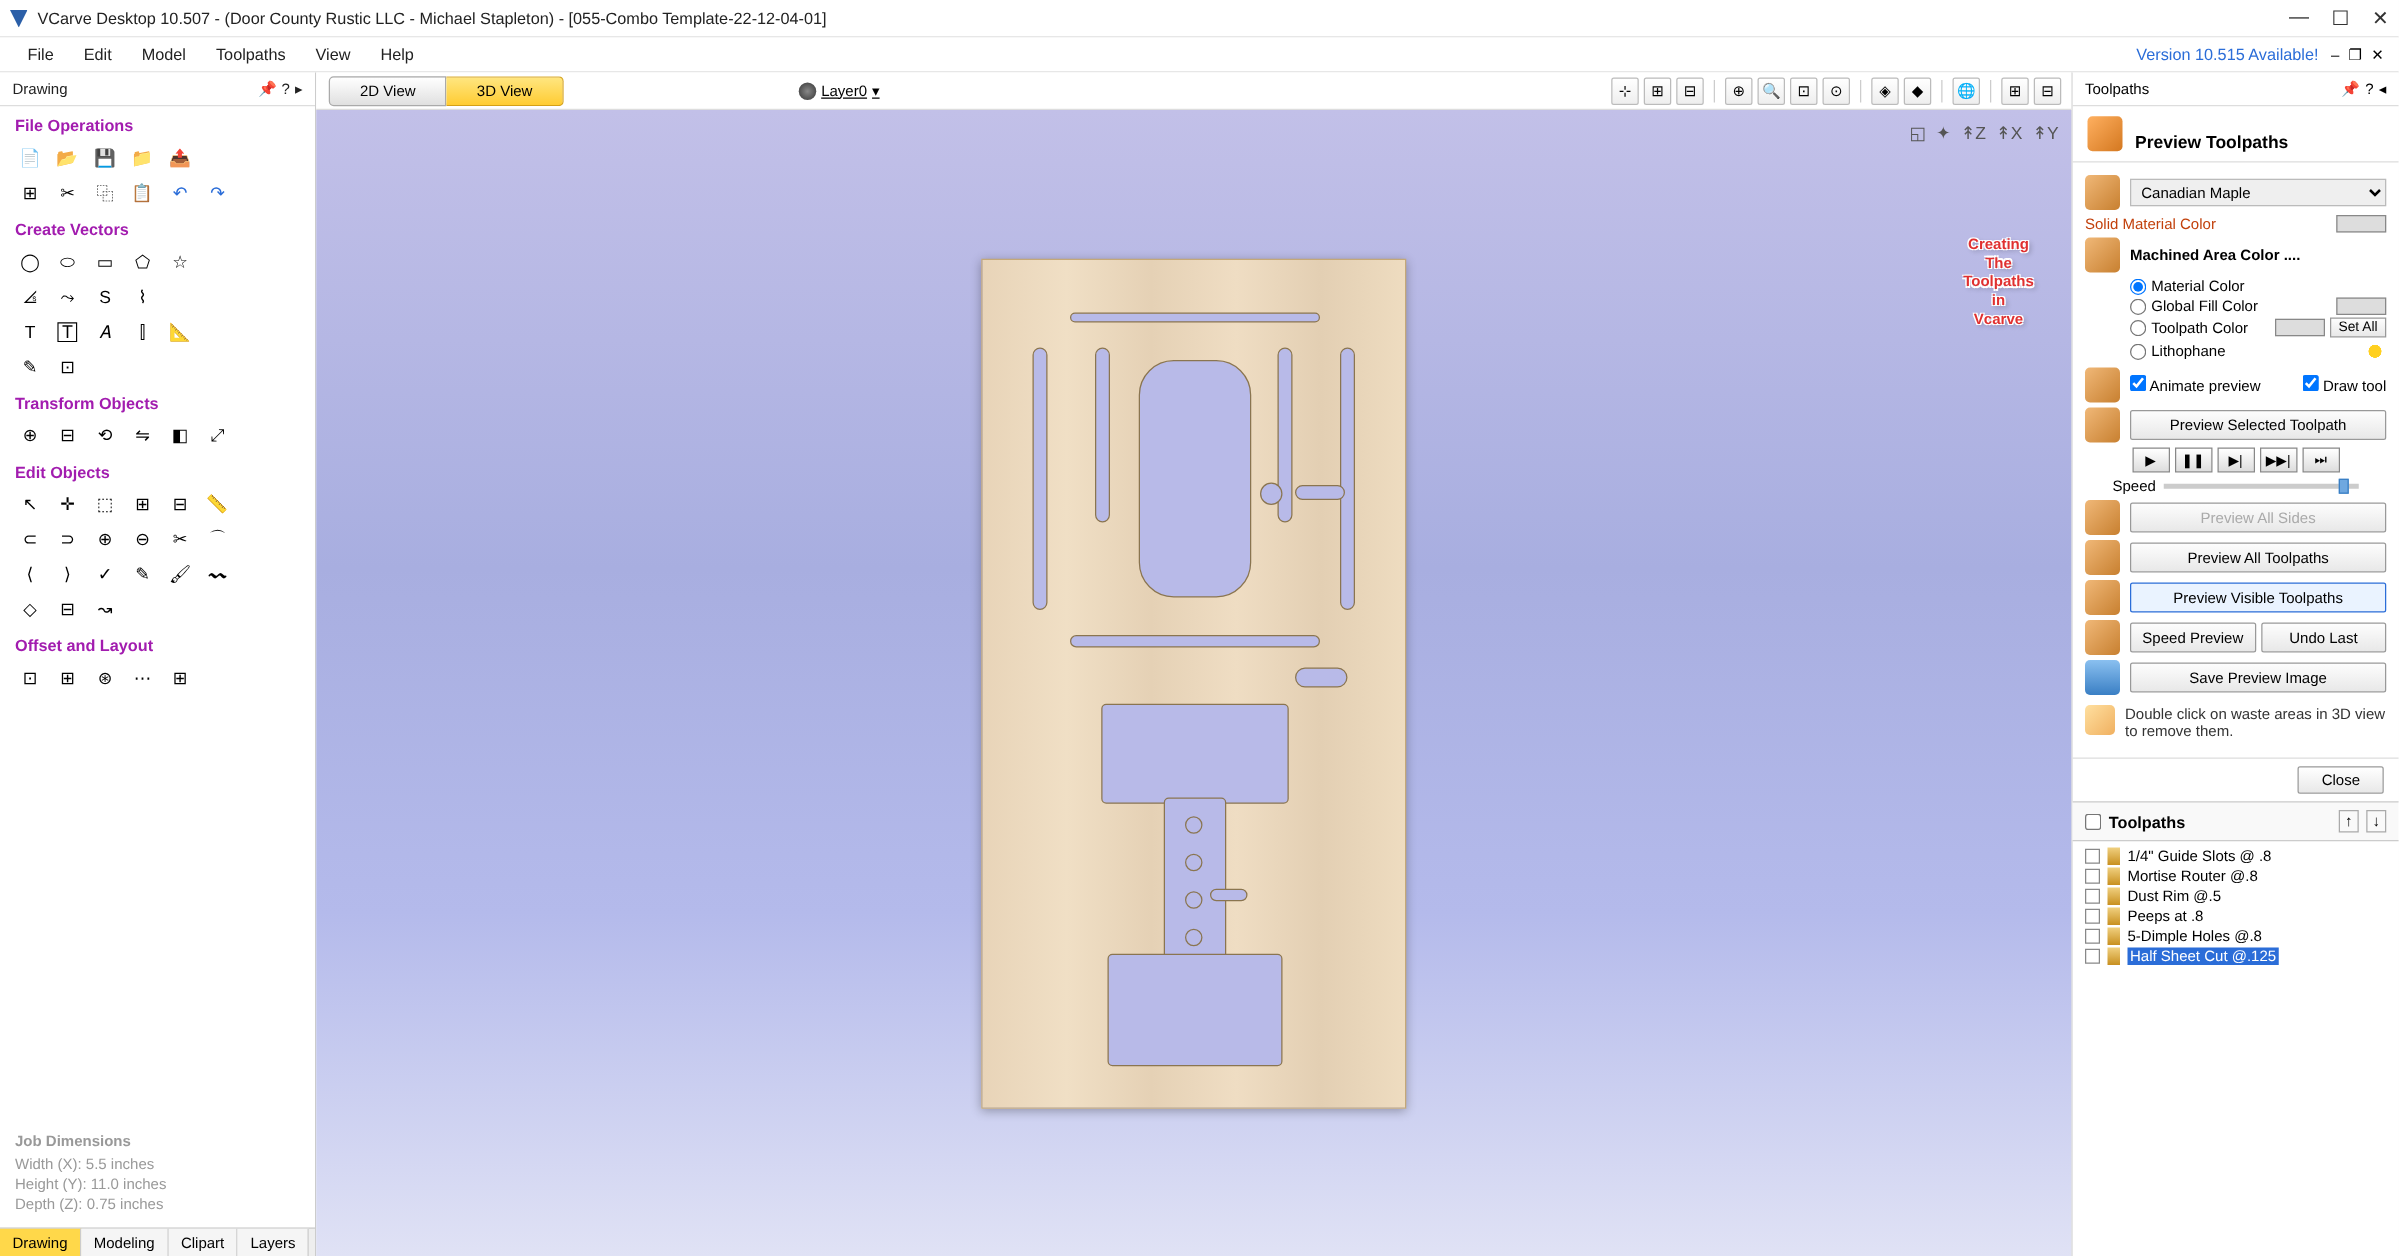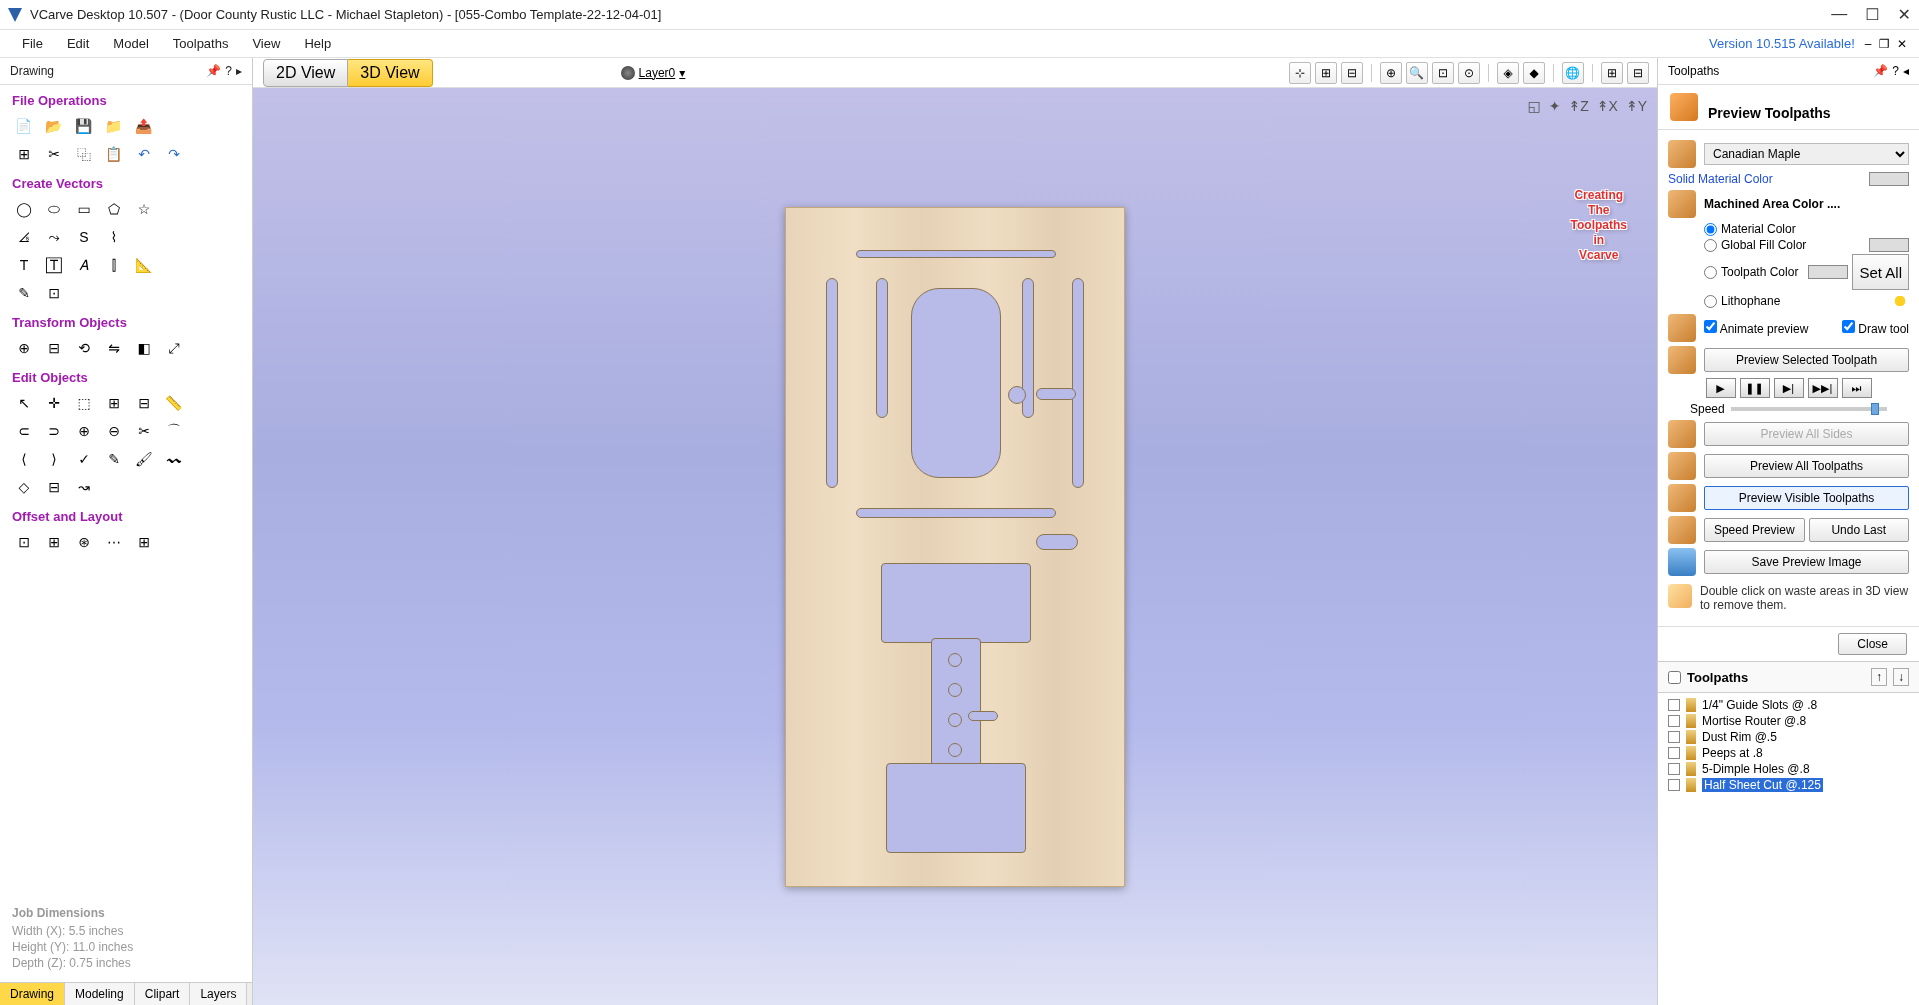--- a/index.html
+++ b/index.html
@@ -36,21 +36,21 @@
 .left-bottom div { margin: 2px 0; }
 
 .left-tabs { display: flex; background: #eee; border-top: 1px solid #ccc; }
 .left-tab { padding: 4px 10px; font-size: 12px; border-right: 1px solid #ccc; cursor: pointer; background: #f5f5f5; }
 .left-tab.active { background: #ffd84a; }
 
 
 .center { flex: 1; display: flex; flex-direction: column; background: #f5f5f5; position: relative; }
 .center-top { height: 30px; display: flex; align-items: center; padding: 0 8px; gap: 8px; border-bottom: 1px solid #ddd; background: #fff; }
 .view-tabs { display: flex; margin-left: 2px; }
-.view-tab { padding: 4px 12px; font-size: 16px; border: 1px solid #aaa; background: linear-gradient(#fff,#e0e0e0); cursor: pointer; }
+.view-tab { padding: 4px 24px; font-size: 12px; border: 1px solid #aaa; background: linear-gradient(#fff,#e0e0e0); cursor: pointer; }
 .view-tab.active { background: linear-gradient(#ffe680,#ffcc33); border-color: #d4a017; }
 .view-tab:first-child { border-radius: 4px 0 0 4px; }
 .view-tab:last-child { border-radius: 0 4px 4px 0; border-left: none; }
 .layer-drop { margin-left: 180px; display: flex; gap: 4px; text-decoration: underline; }
 .layer-drop .chip { width: 14px; height: 14px; background: radial-gradient(#888,#333); border-radius: 50%; }
 .tbar-right { margin-left: auto; display: flex; gap: 4px; }
 .tbar-right .tb { width: 22px; height: 22px; border: 1px solid #bbb; border-radius: 2px; display: flex; align-items: center; justify-content: center; cursor: pointer; background: linear-gradient(#fff,#eee); font-size: 12px; }
 .tbar-right .sep { width: 1px; background: #ccc; margin: 2px 4px; }
 
 .canvas-area { flex: 1; position: relative; background: linear-gradient(180deg, #c2c0e8 0%, #a8aee0 40%, #b4baeb 70%, #e0e2f5 100%); overflow: hidden; }
@@ -96,21 +96,21 @@
 .toolpath-list-head .lbl { font-weight: bold; font-size: 13px; flex: 1; }
 .toolpath-list { padding: 4px 10px; overflow-y: auto; }
 .tp-item { display: flex; align-items: center; gap: 6px; padding: 1px 0; font-size: 12px; }
 .tp-item .ic { width: 12px; height: 12px; border: 1px solid #888; background: #fff; }
 .tp-item .bit { width: 10px; height: 14px; background: linear-gradient(#f0d080,#c89020); }
 .tp-item.selected .name { background: #2b6dd8; color: #fff; padding: 0 2px; }
 
 .half-row { display: flex; gap: 4px; }
 .half-row .wide-btn { flex: 1; }
 .sun { width: 18px; height: 18px; display: inline-block; background: radial-gradient(circle,#ffd020 40%, transparent 42%); position: relative; }
-.small-btn { height: 36px; padding: 0 6px; border: 1px solid #999; background: linear-gradient(#fdfdfd,#e8e8e8); font-size: 15px; }
+.small-btn { height: 16px; padding: 0 6px; border: 1px solid #999; background: linear-gradient(#fdfdfd,#e8e8e8); font-size: 11px; }
 </style>
 </head>
 <body>
 
 <div class="titlebar">
   <div class="logo"></div>
   <div class="title">VCarve Desktop 10.507 - (Door County Rustic LLC - Michael Stapleton) - [055-Combo Template-22-12-04-01]</div>
   <div class="window-controls">
     <span>—</span>
     <span>☐</span>
@@ -347,21 +347,21 @@
     </div>
 
     <div class="rp-body">
       <div class="rp-row">
         <div class="ic"></div>
         <select>
           <option>Canadian Maple</option>
         </select>
       </div>
       <div class="indent radio-row">
-        <label style="color:#1d4ed8">Solid Material Color</label>
+        <label style="color:#c2410c">Solid Material Color</label>
         <div class="swatch"></div>
       </div>
       <div class="rp-row">
         <div class="ic"></div>
         <label style="font-weight:bold">Machined Area Color ....</label>
       </div>
       <div class="indent">
         <div class="radio-row">
             <input type="radio" name="mc" checked="" style="">
             <label>Material Color</label>

